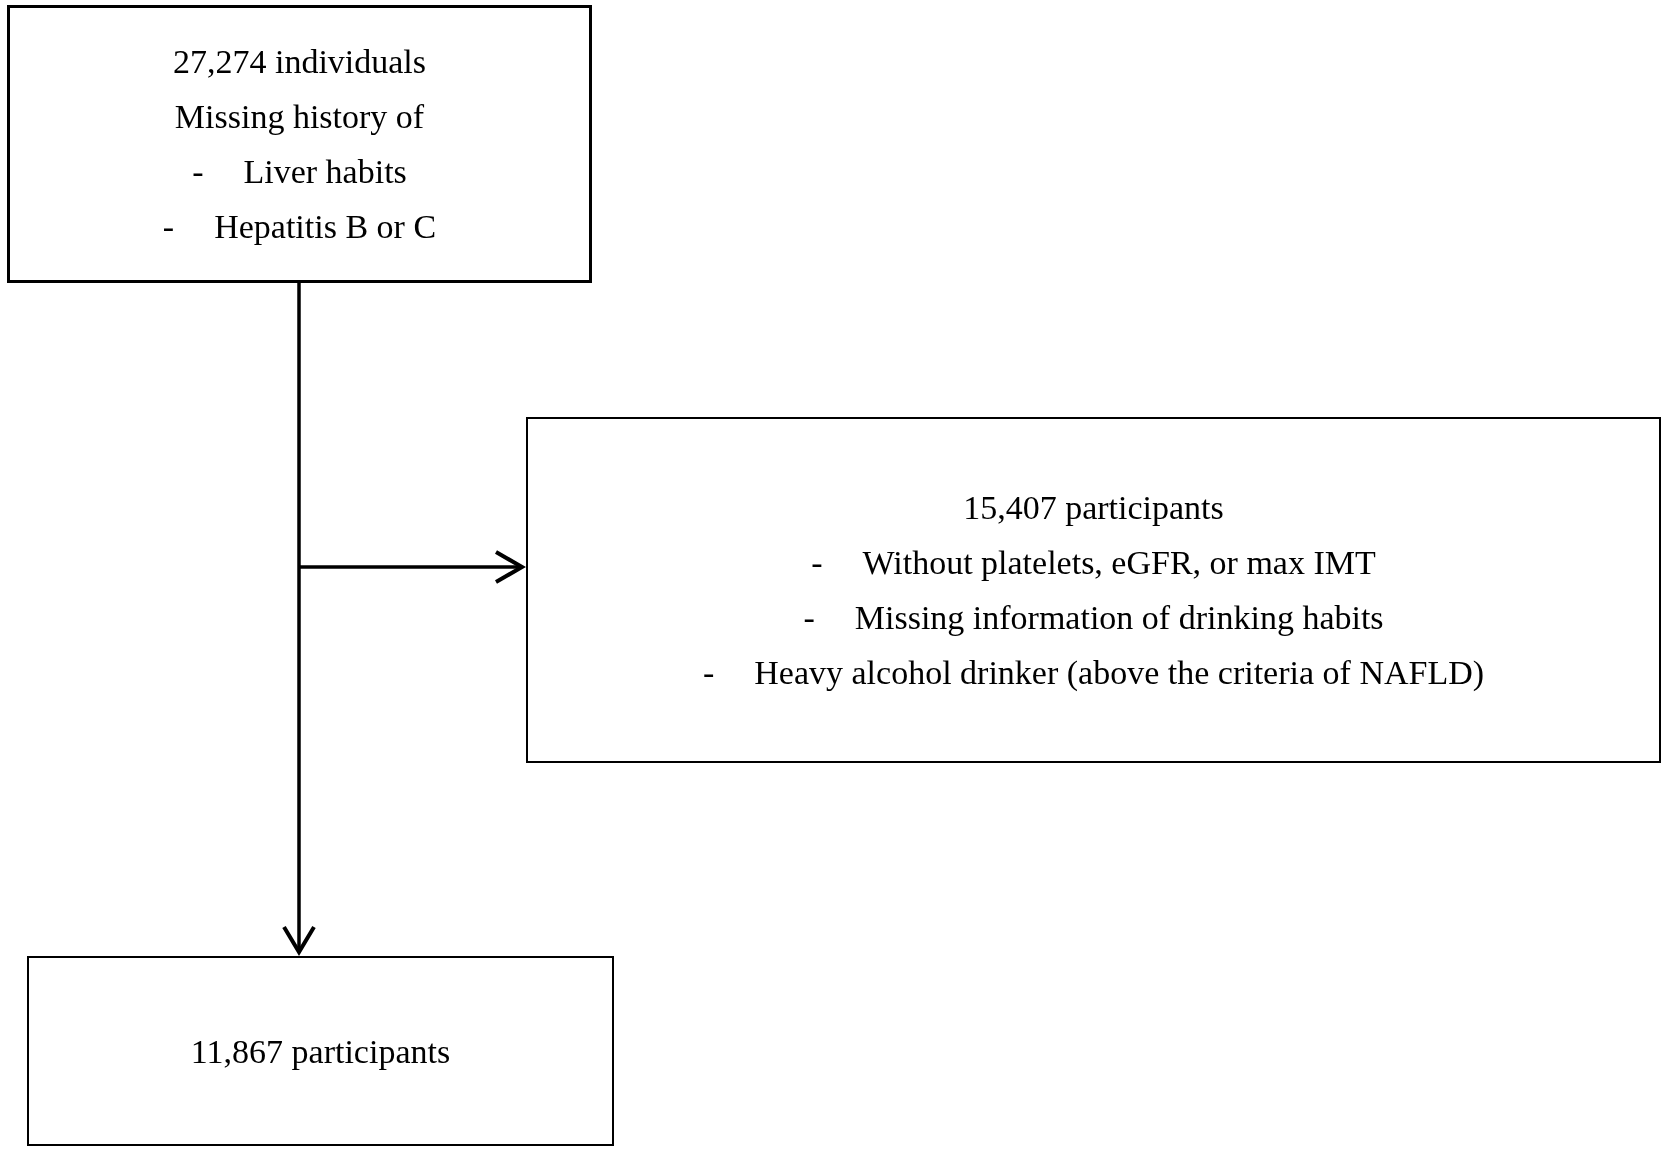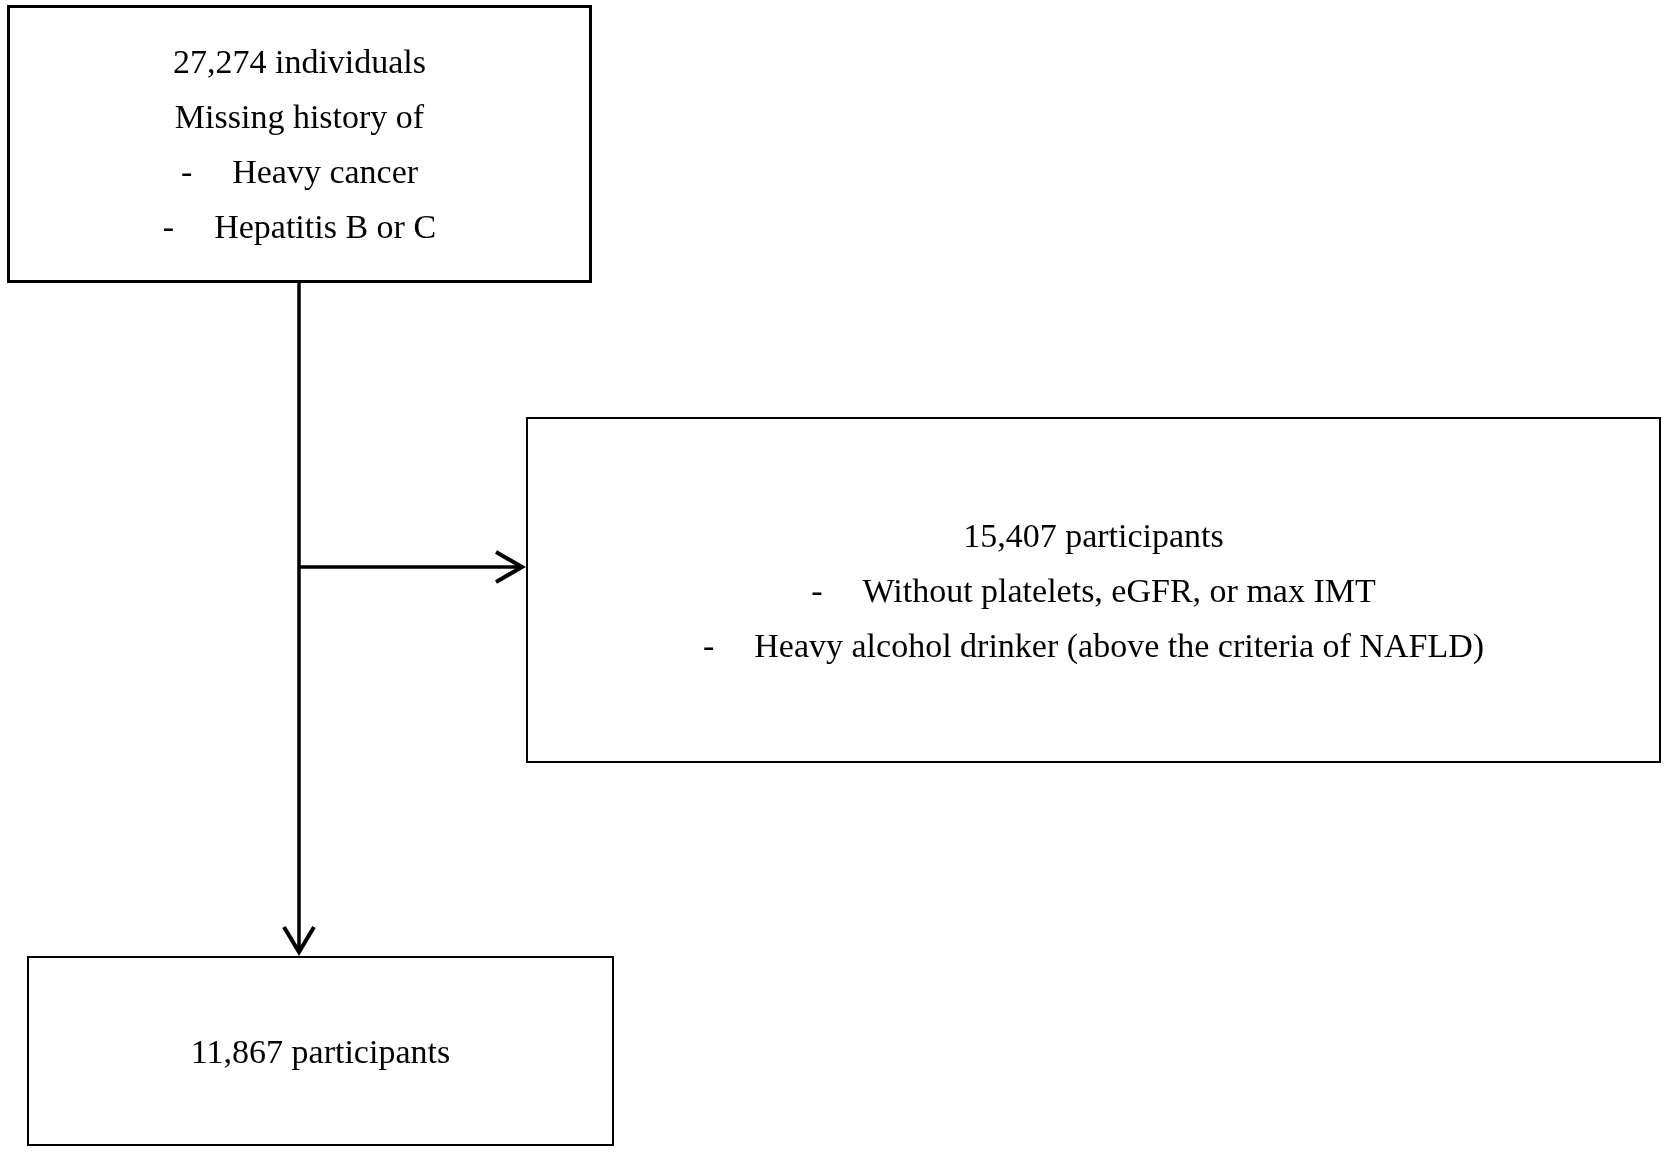--- a/index.html
+++ b/index.html
@@ -68,31 +68,34 @@
 </style>
 </head>
 <body>
 
 <div class="canvas">
 
   <div class="box box-source">
     <span class="flow-line">27,274 individuals</span>
     <span class="flow-line">Missing history of</span>
     <span class="flow-line">
-      <span class="bullet">-</span><span>Heavy cancer</span>
+      <span class="bullet">-</span><span>Liver habits</span>
     </span>
     <span class="flow-line">
       <span class="bullet">-</span><span>Hepatitis B or C</span>
     </span>
   </div>
 
   <div class="box box-excluded">
     <span class="flow-line">15,407 participants</span>
     <span class="flow-line">
       <span class="bullet">-</span><span>Without platelets, eGFR, or max IMT</span>
+    </span>
+    <span class="flow-line">
+      <span class="bullet">-</span><span>Missing information of drinking habits</span>
     </span>
     <span class="flow-line">
       <span class="bullet">-</span><span>Heavy alcohol drinker (above the criteria of NAFLD)</span>
     </span>
   </div>
 
   <div class="box box-final">
     <span class="flow-line">11,867 participants</span>
   </div>
 

